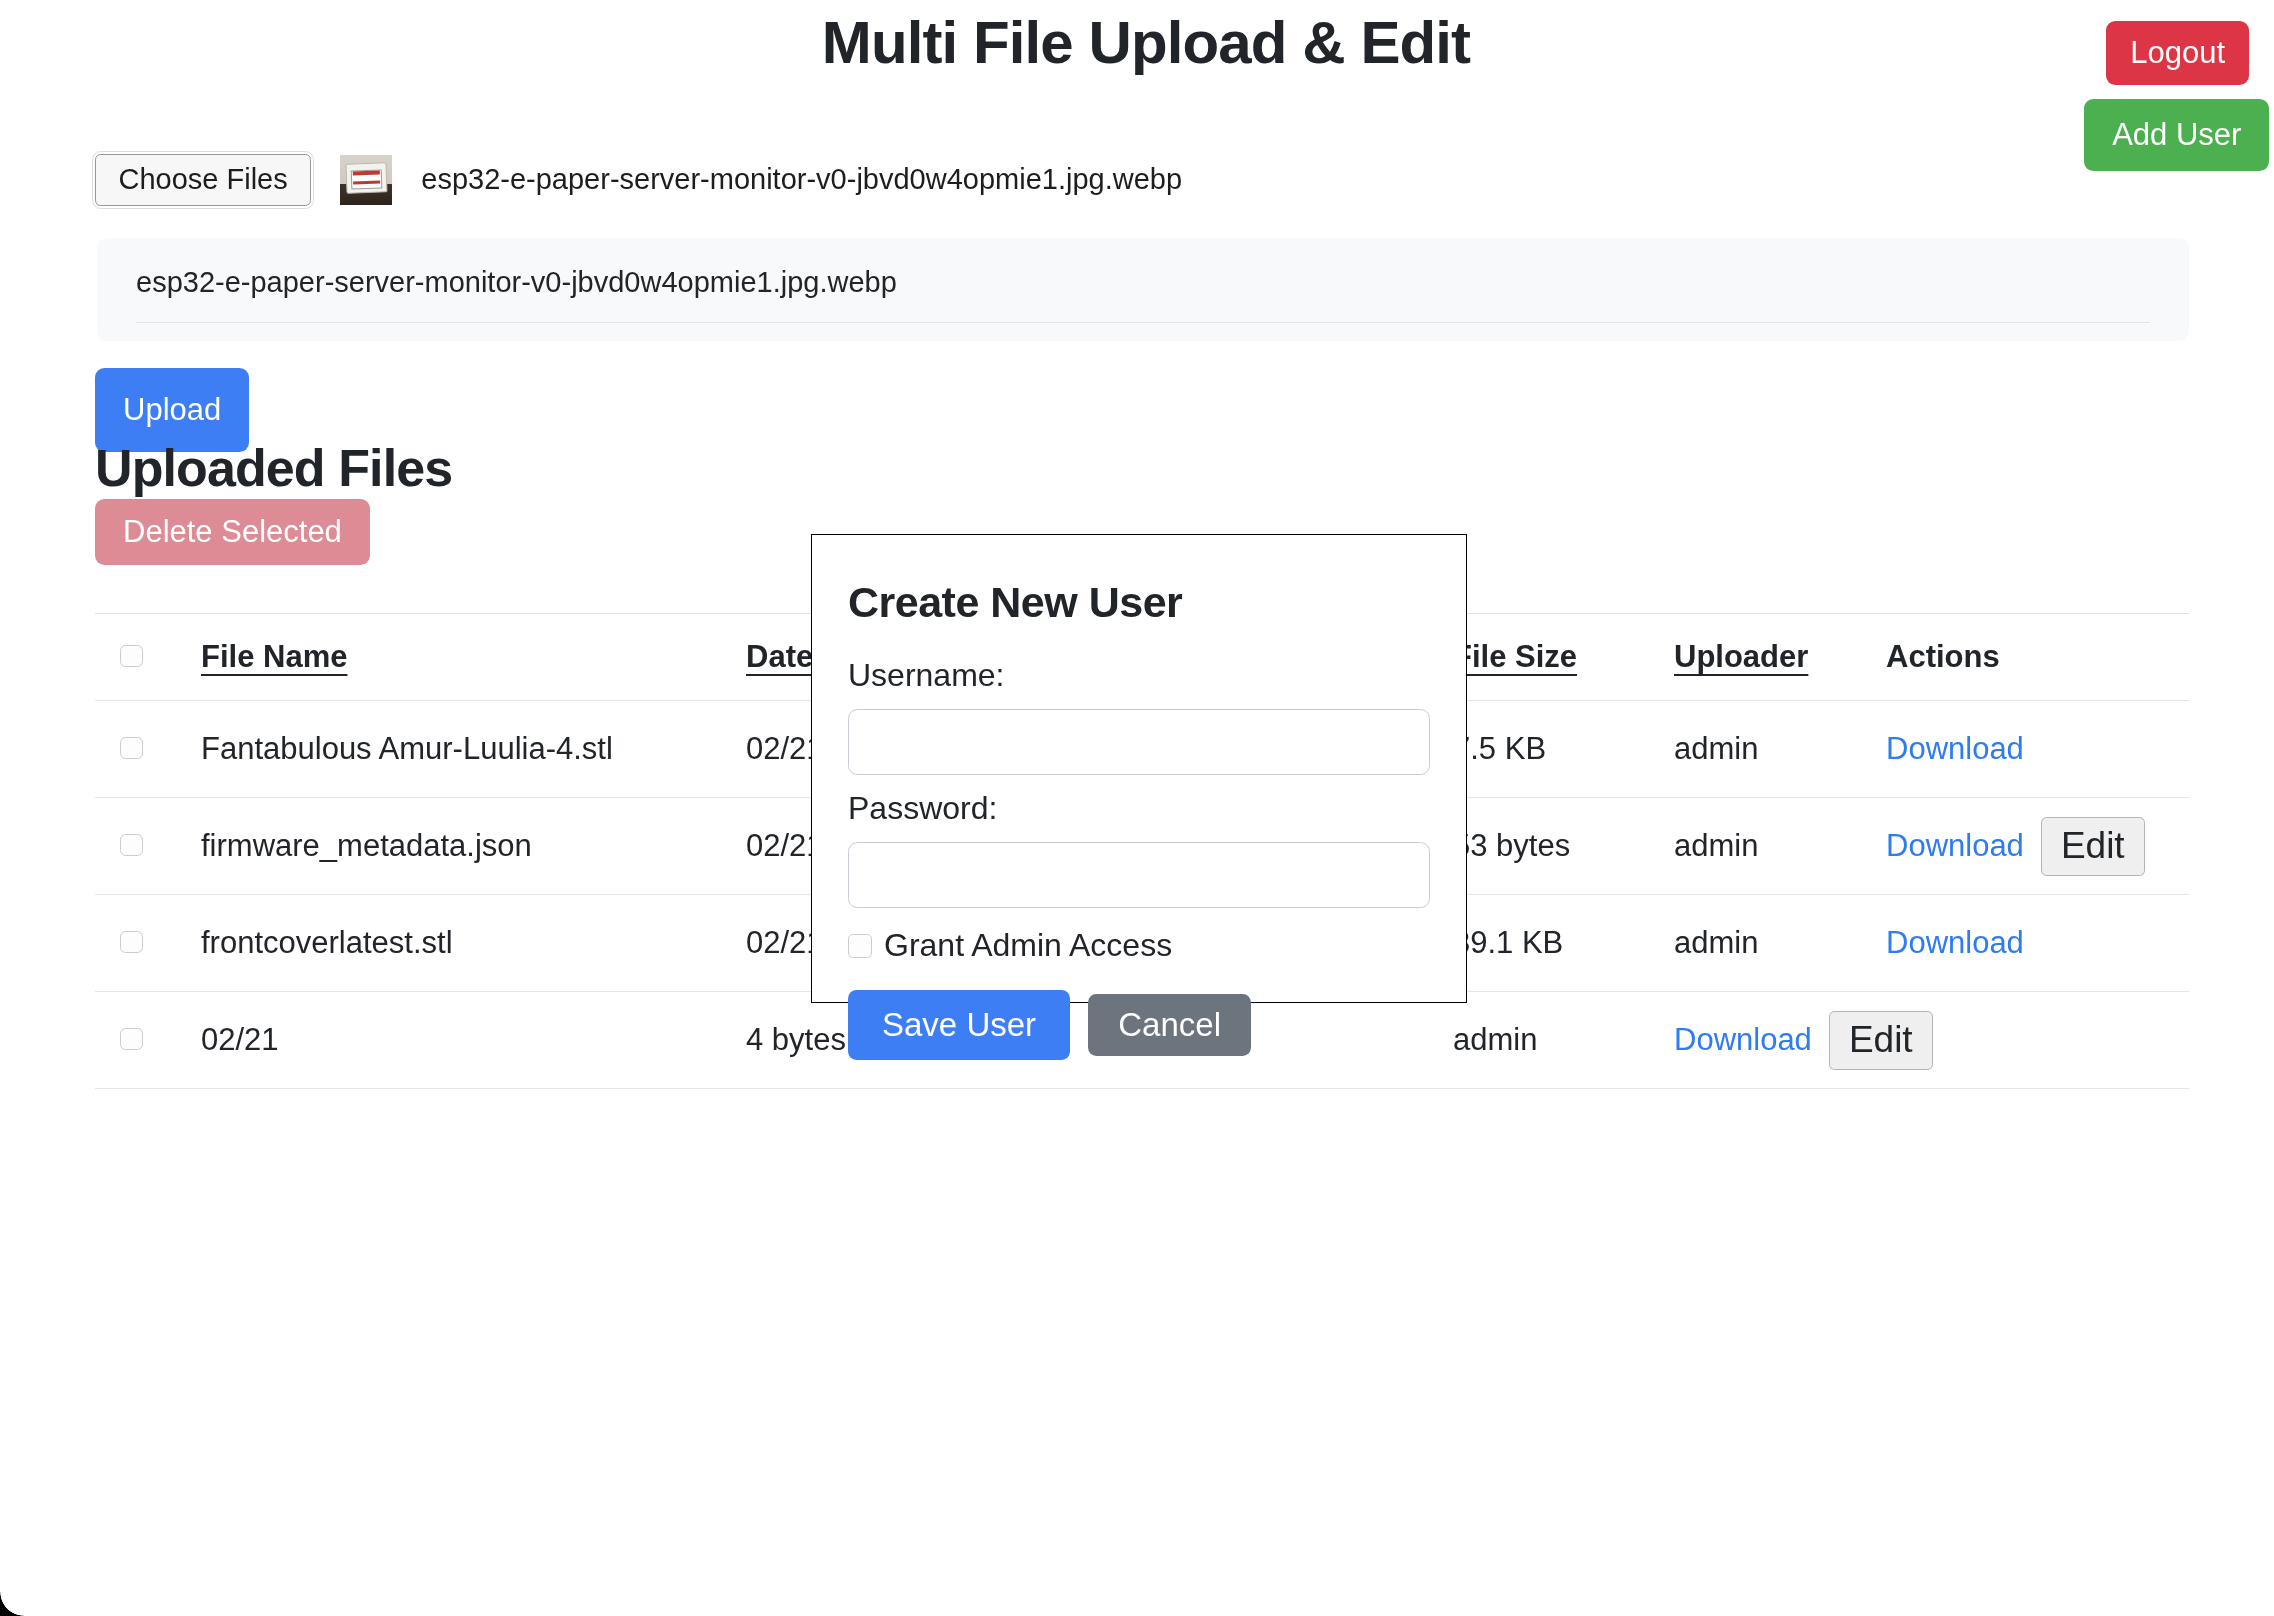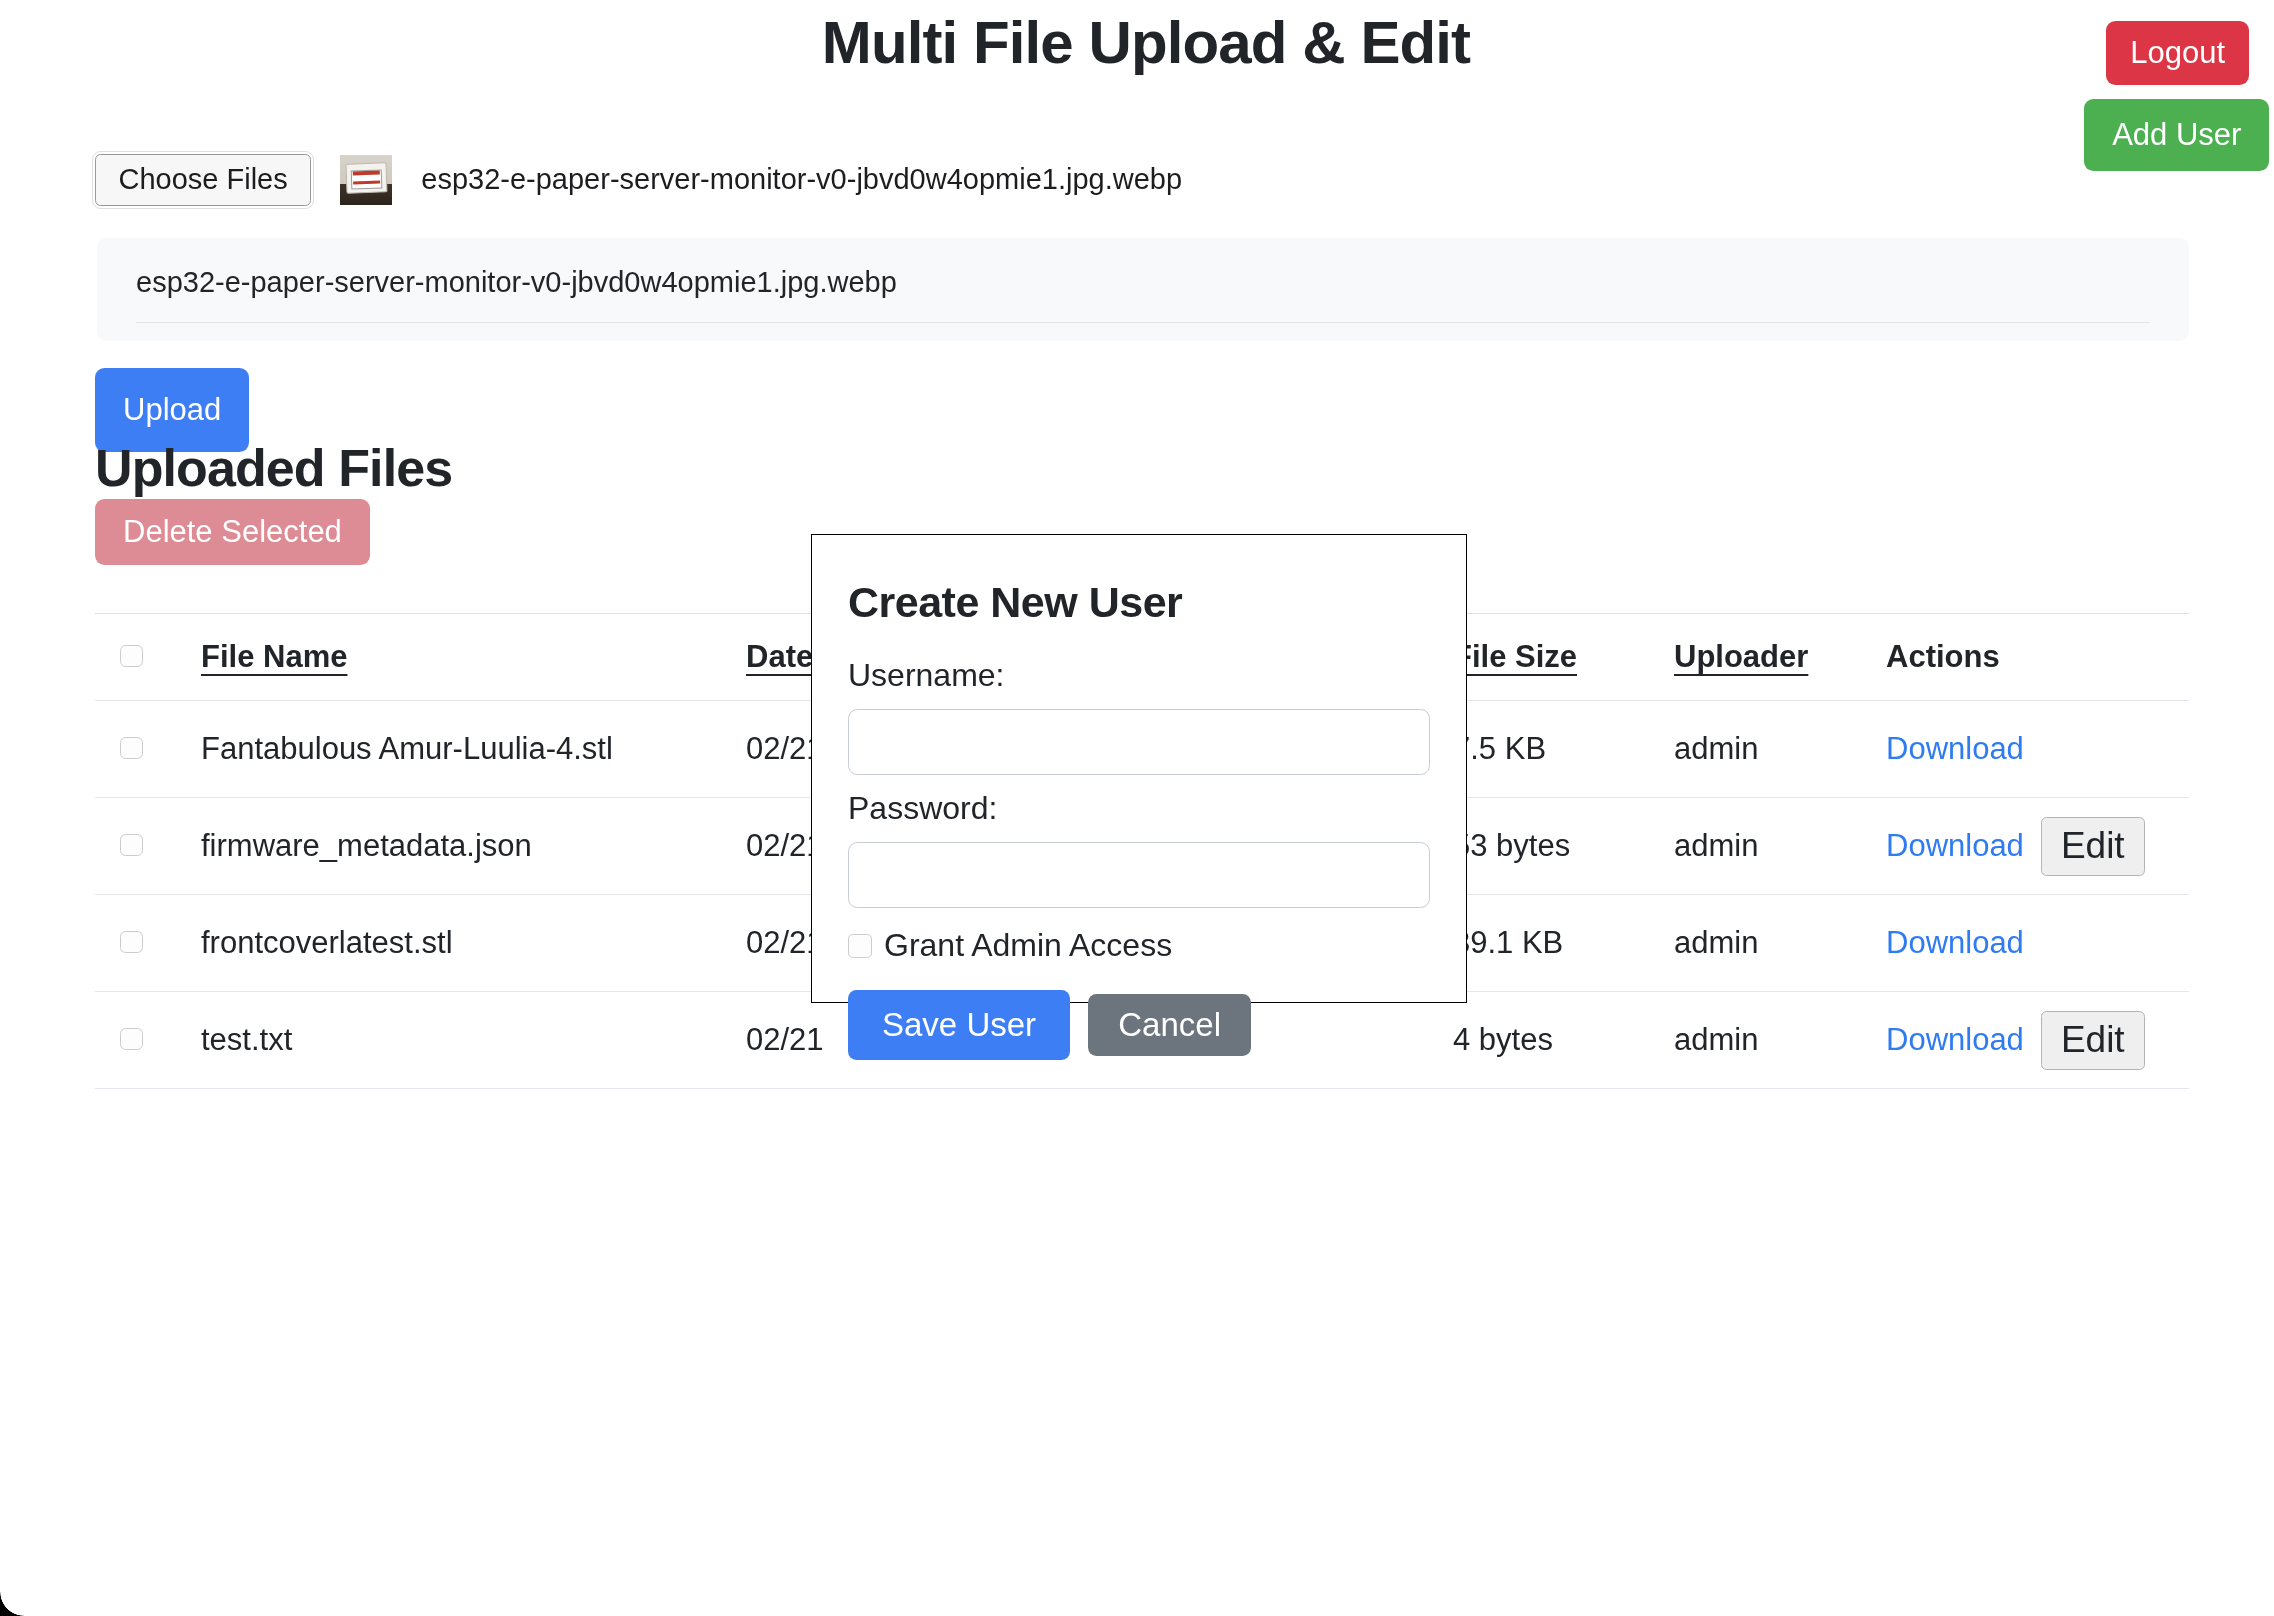--- a/index.html
+++ b/index.html
@@ -211,21 +211,20 @@
     <div>02/21</div>
     <div>39.1 KB</div>
     <div>admin</div>
     <div class="actions-cell">
       <a class="dl-link">Download</a>
     </div>
   </div>
 
   <div class="trow body">
     <div><span class="cbx"></span></div>
-    <div>test.txt</div>
     <div>02/21</div>
     <div>4 bytes</div>
     <div>admin</div>
     <div class="actions-cell">
       <a class="dl-link">Download</a>
       <button class="edit-btn">Edit</button>
     </div>
   </div>
 </div>
 

